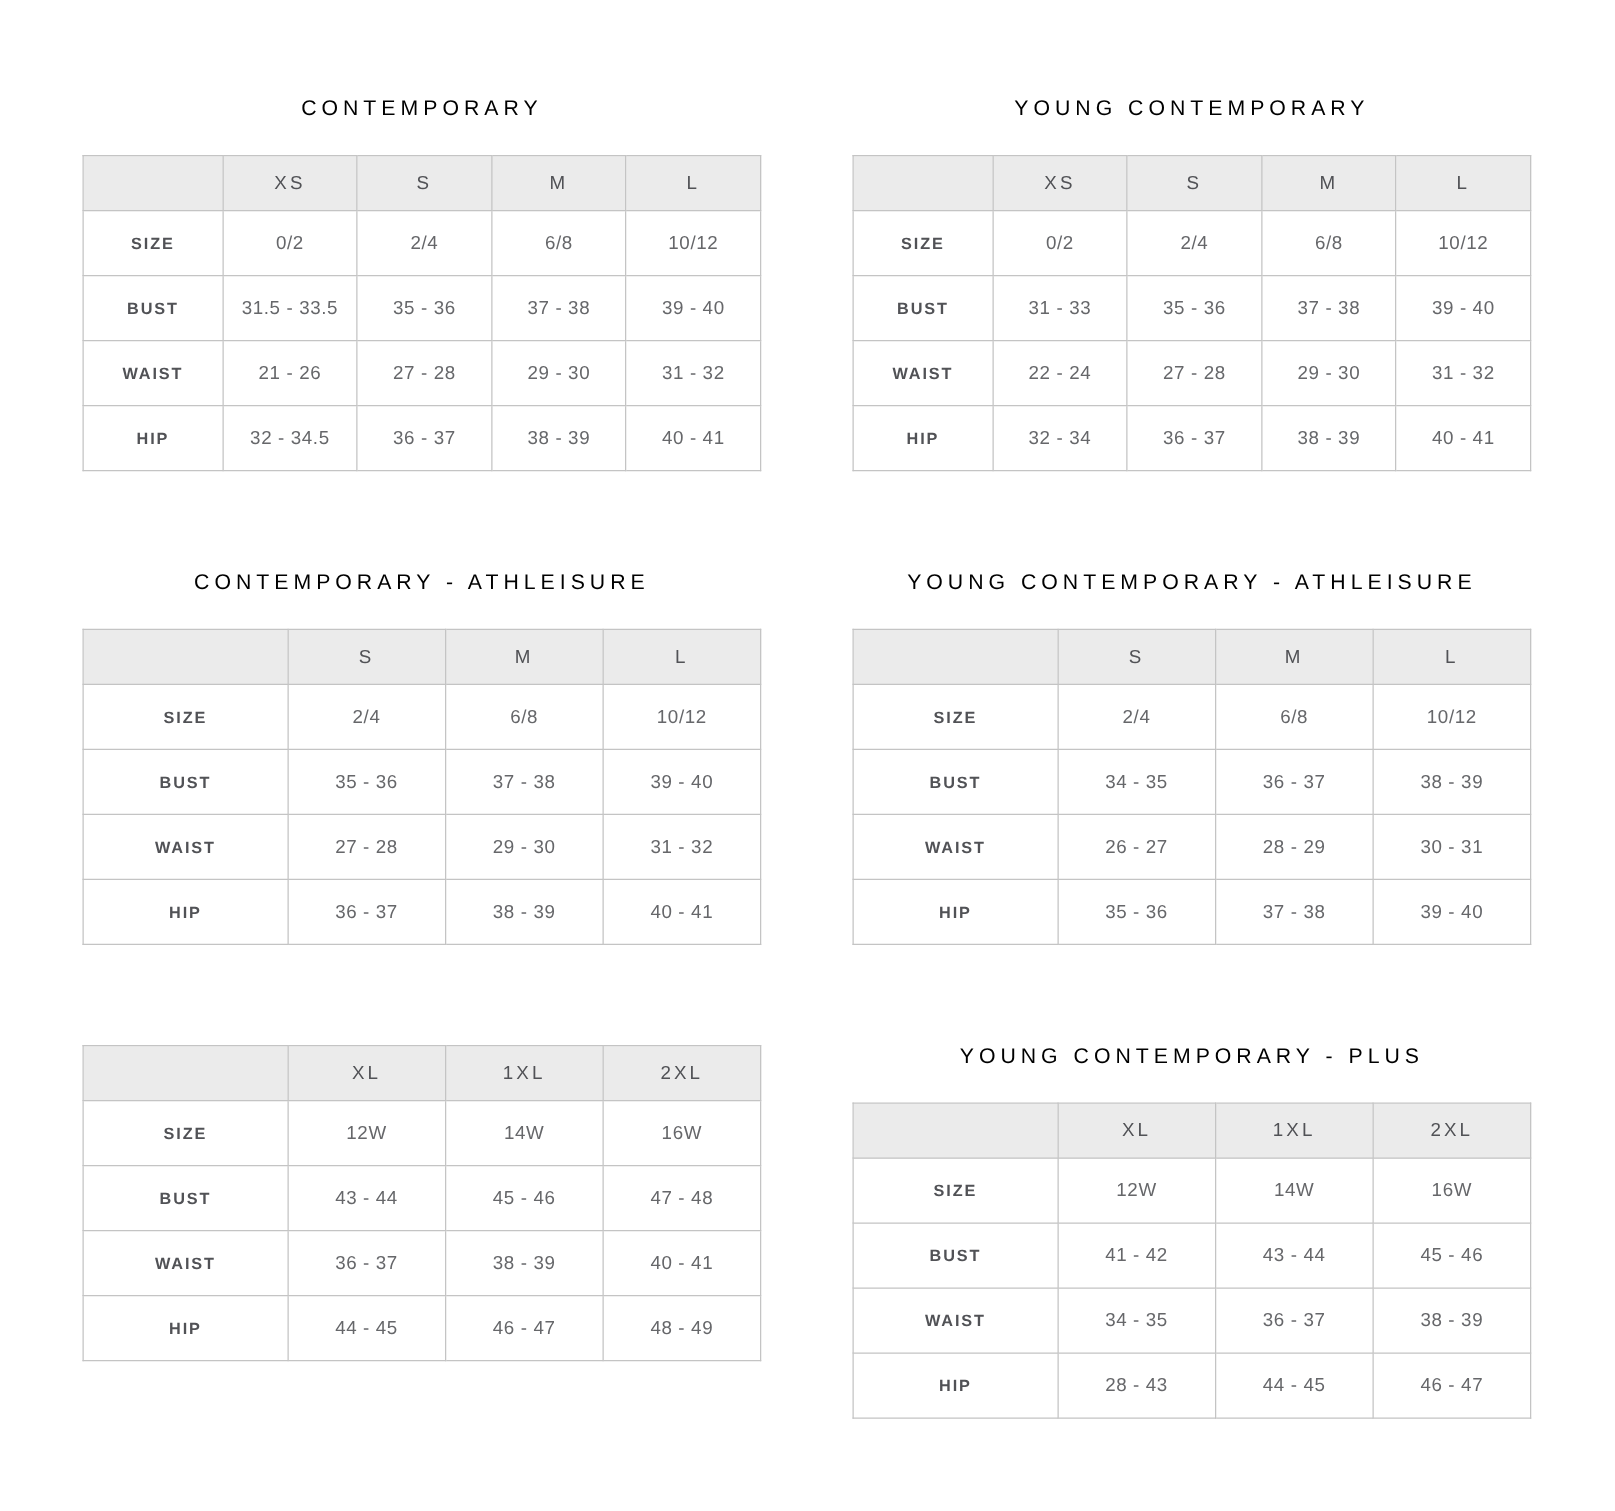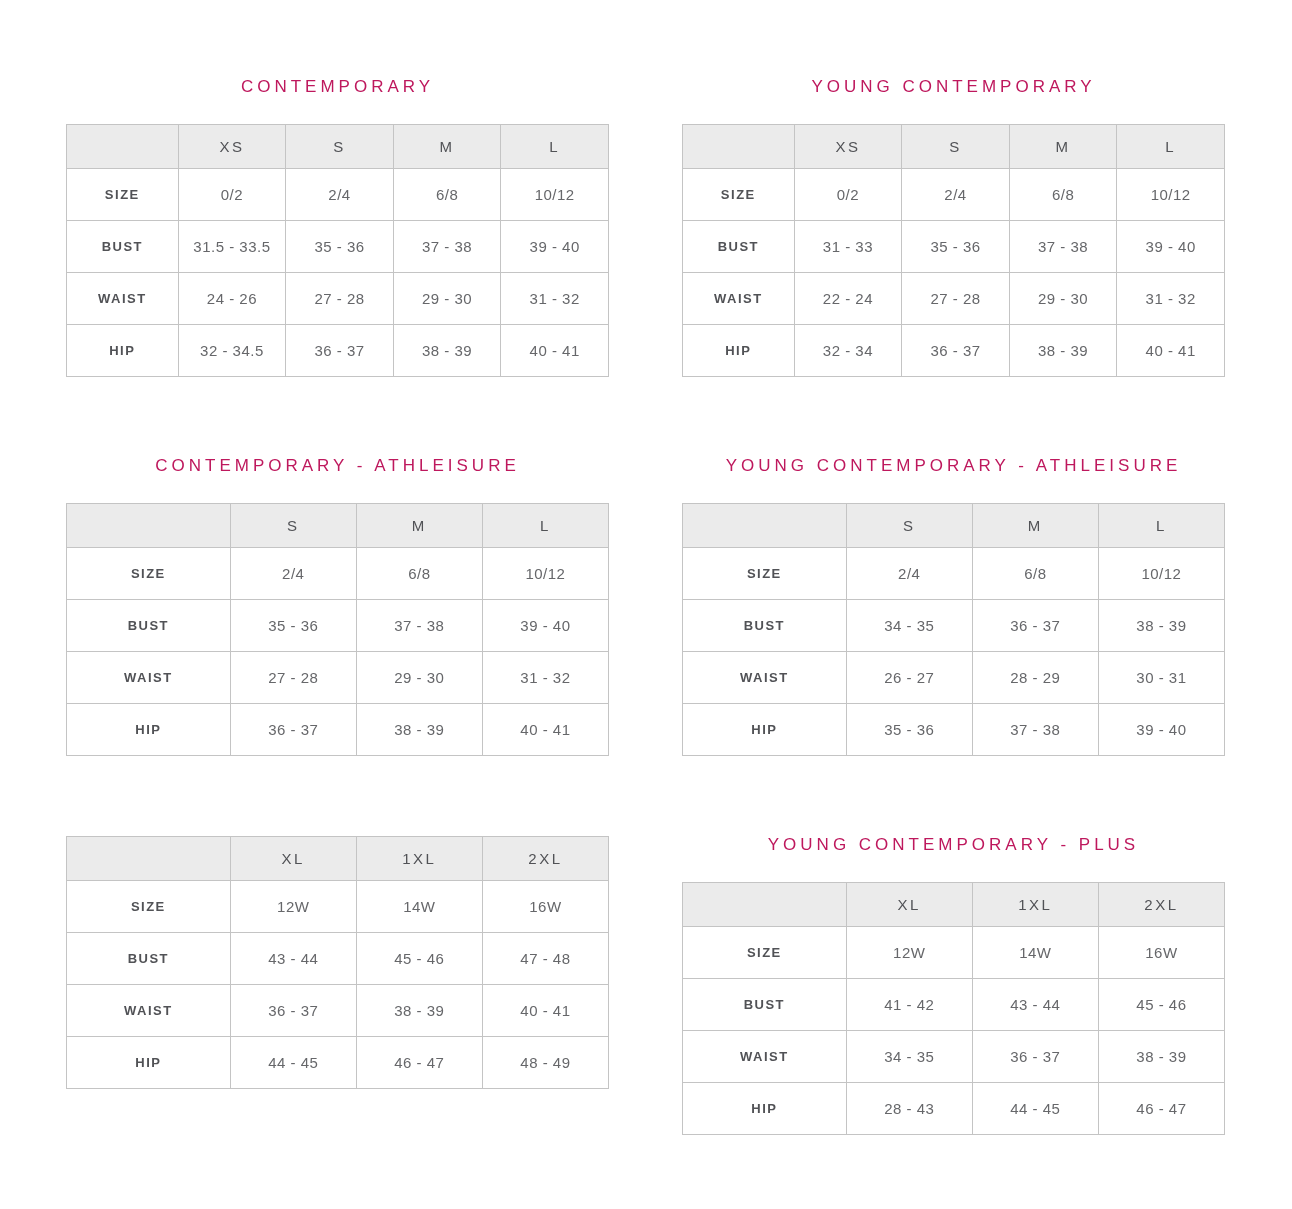--- a/index.html
+++ b/index.html
@@ -24,21 +24,21 @@
   }
   .section {
     margin-bottom: 80px;
   }
   .section-title {
     margin: 0 0 29px 0;
     text-align: center;
     font-size: 17px;
     font-weight: 400;
     letter-spacing: 4px;
-    color: #be185d;
+    color: #000000;
     line-height: 1;
     white-space: nowrap;
   }
   table.size-table {
     width: 100%;
     border-collapse: collapse;
     table-layout: fixed;
   }
   table.size-table th,
   table.size-table td {
@@ -108,21 +108,21 @@
             </tr>
             <tr>
               <th class="row-label">BUST</th>
               <td class="value-cell">31.5 - 33.5</td>
               <td class="value-cell">35 - 36</td>
               <td class="value-cell">37 - 38</td>
               <td class="value-cell">39 - 40</td>
             </tr>
             <tr>
               <th class="row-label">WAIST</th>
-              <td class="value-cell">24 - 26</td>
+              <td class="value-cell">21 - 26</td>
               <td class="value-cell">27 - 28</td>
               <td class="value-cell">29 - 30</td>
               <td class="value-cell">31 - 32</td>
             </tr>
             <tr>
               <th class="row-label">HIP</th>
               <td class="value-cell">32 - 34.5</td>
               <td class="value-cell">36 - 37</td>
               <td class="value-cell">38 - 39</td>
               <td class="value-cell">40 - 41</td>

